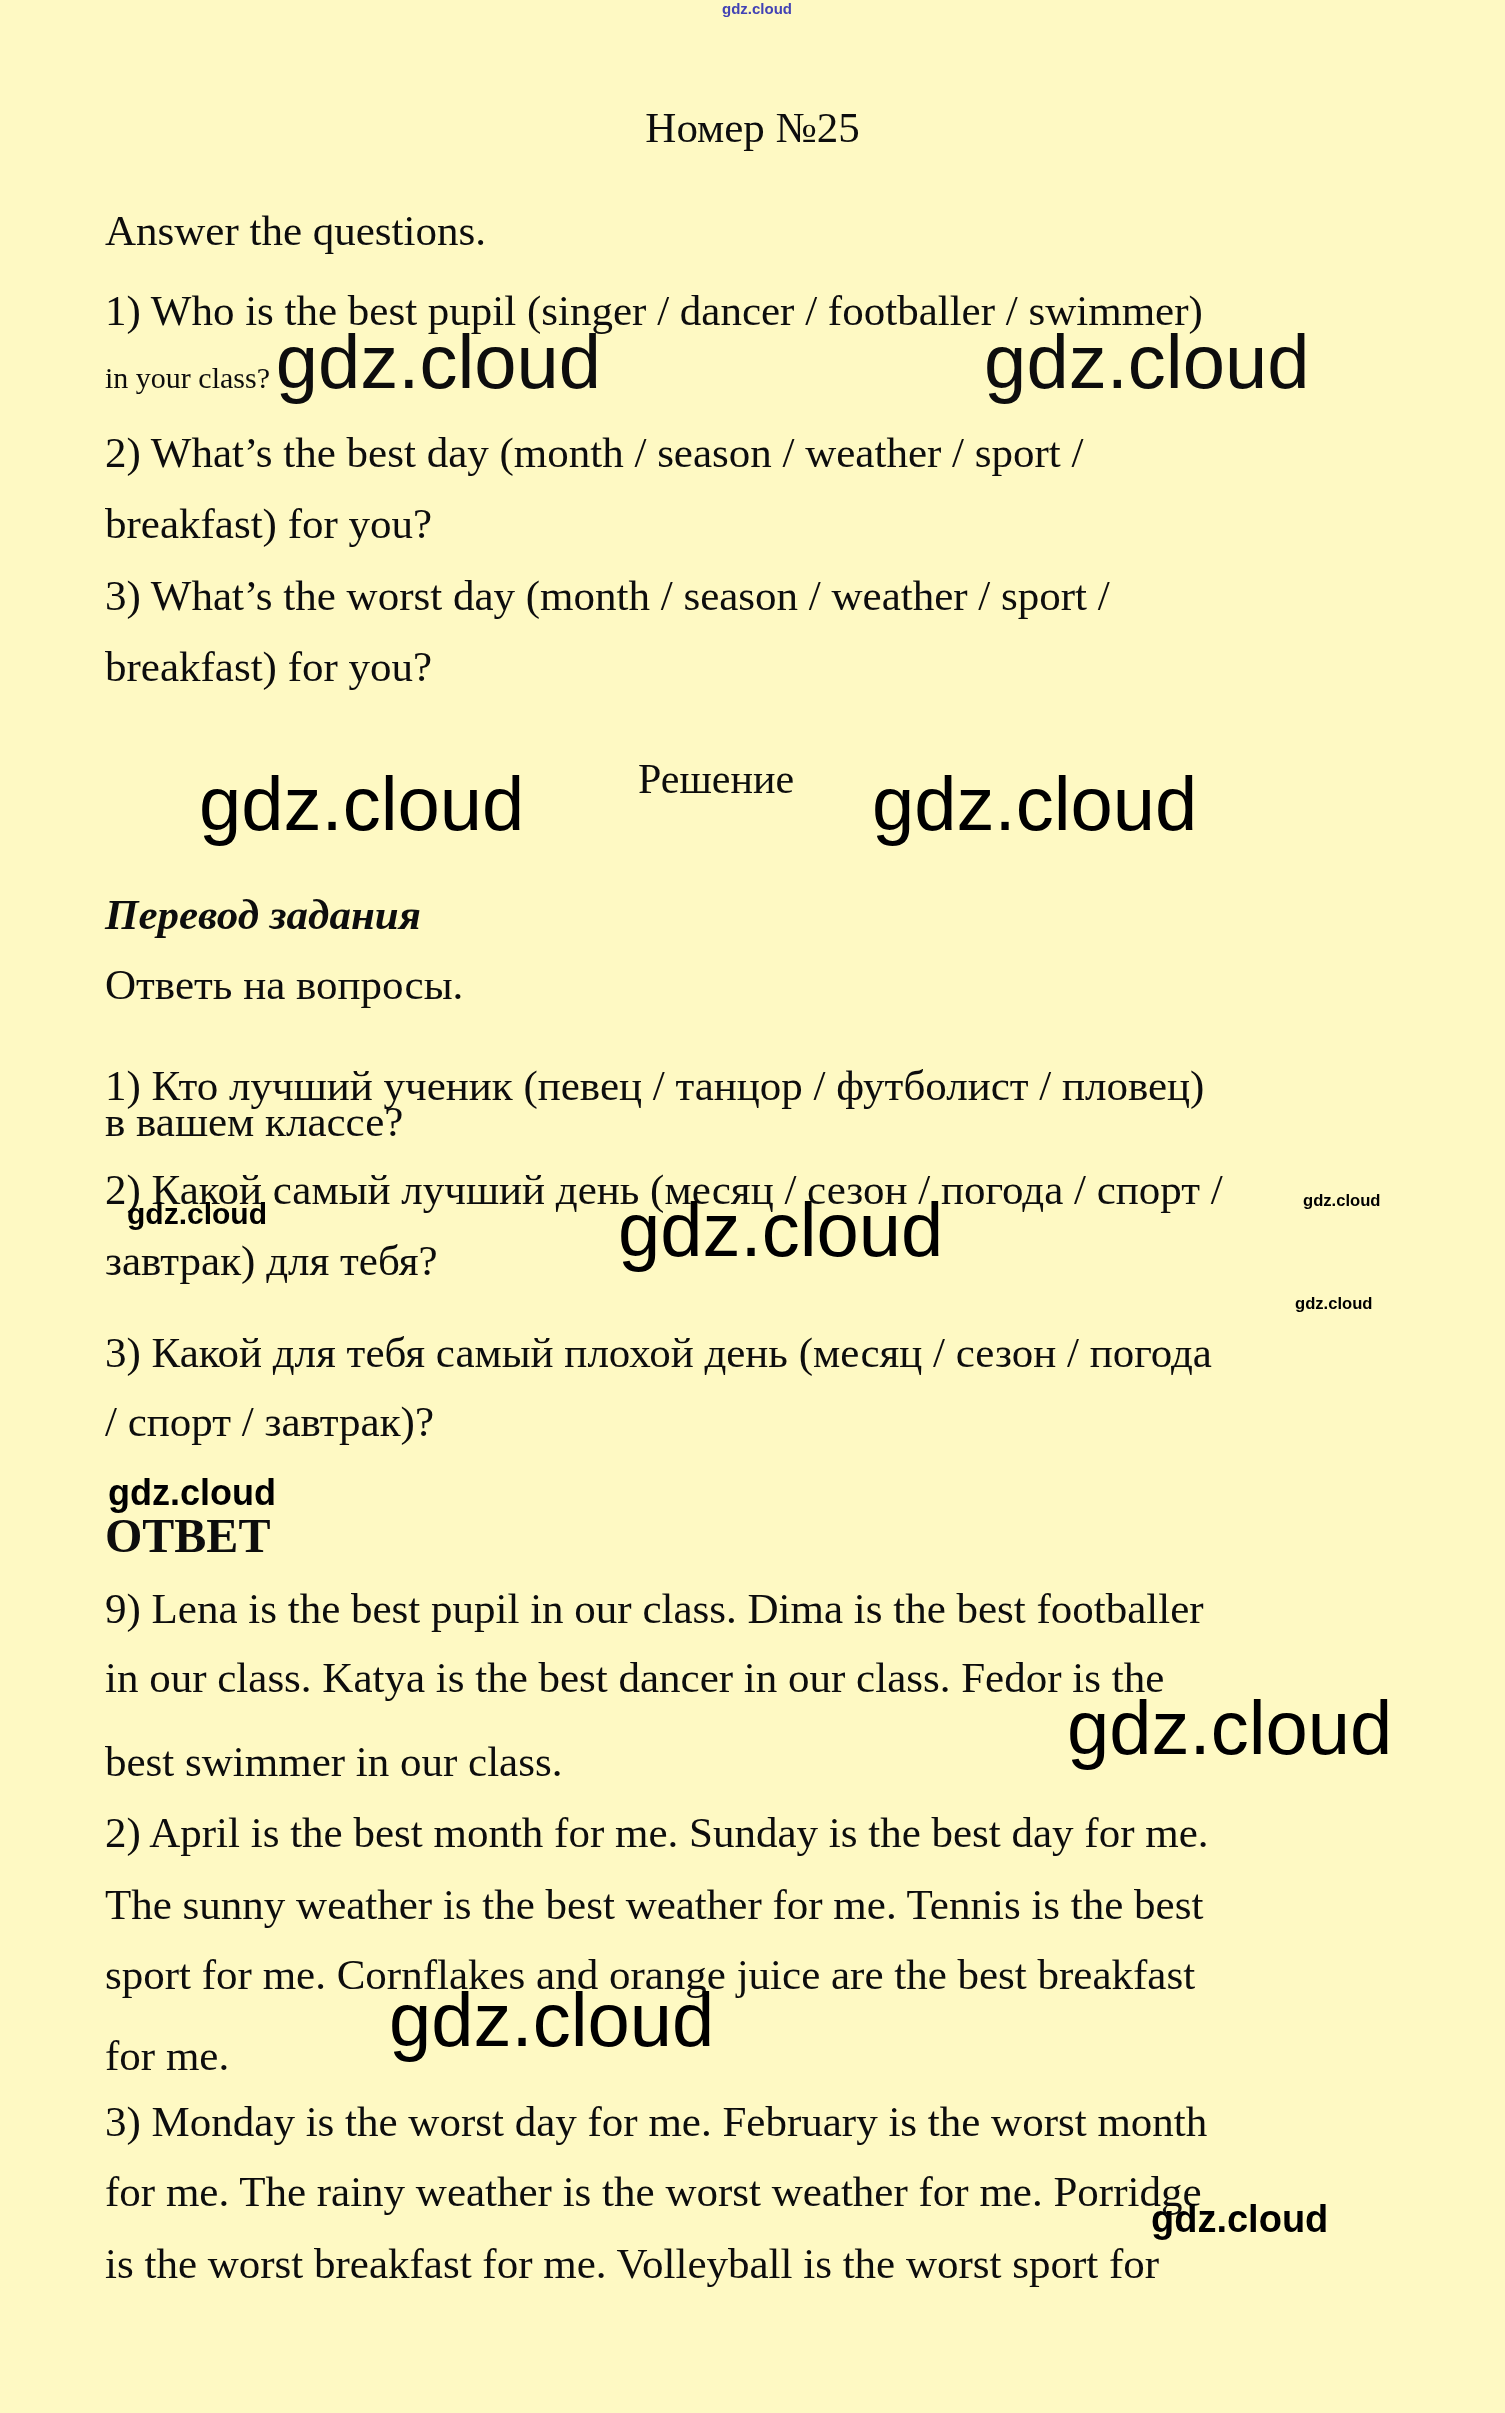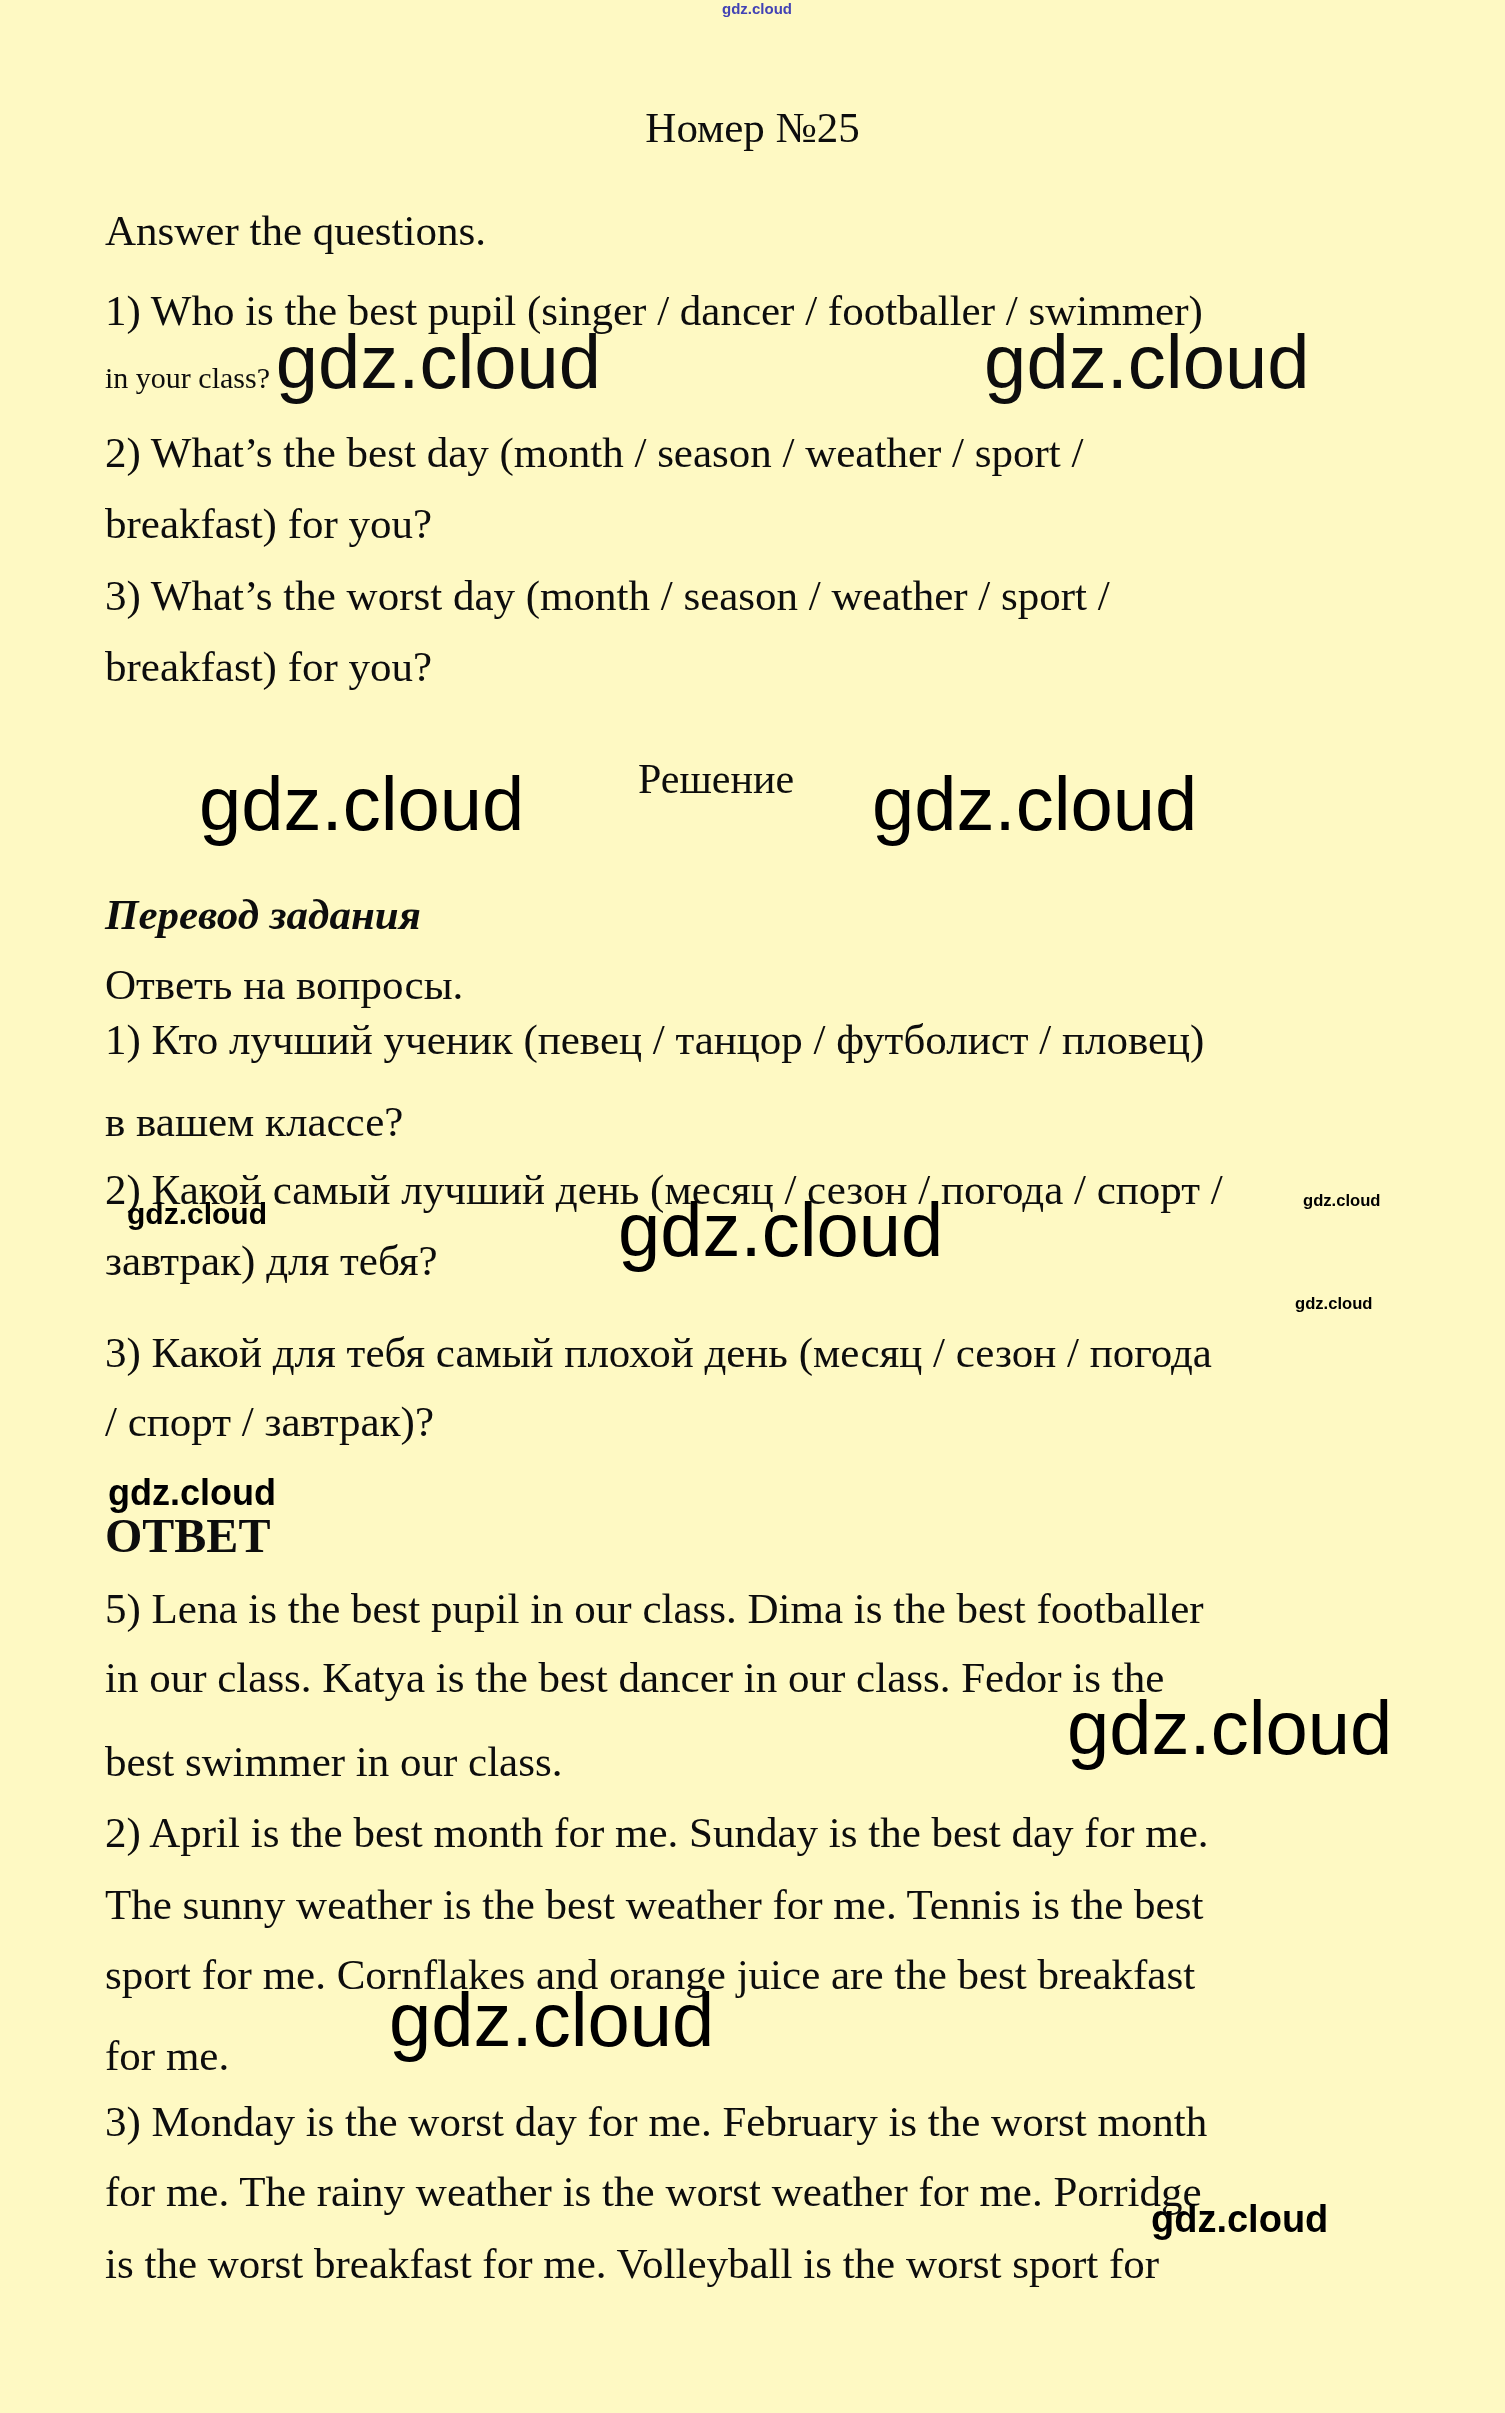--- a/index.html
+++ b/index.html
@@ -86,37 +86,37 @@
   <div class="t" style="top:502px;">breakfast) for you?</div>
   <div class="t" style="top:574px;">3) What’s the worst day (month / season / weather / sport /</div>
   <div class="t" style="top:645px;">breakfast) for you?</div>
 
   <div class="wm wm-xl" style="left:199px;top:766px;">gdz.cloud</div>
   <div class="sol-label" style="left:638px;top:758px;">Решение</div>
   <div class="wm wm-xl" style="left:872px;top:766px;">gdz.cloud</div>
 
   <div class="t bolditalic" style="top:893px;">Перевод задания</div>
   <div class="t" style="top:963px;">Ответь на вопросы.</div>
-  <div class="t" style="top:1018px;">1) Кто лучший ученик (певец / танцор / футболист / пловец)</div>
+  <div class="t" style="top:1064px;">1) Кто лучший ученик (певец / танцор / футболист / пловец)</div>
   <div class="t" style="top:1100px;">в вашем классе?</div>
   <div class="t" style="top:1168px;">2) Какой самый лучший день (месяц / сезон / погода / спорт /</div>
 
   <div class="wm wm-sm" style="left:127px;top:1199px;">gdz.cloud</div>
   <div class="t" style="top:1239px;">завтрак) для тебя?</div>
   <div class="wm wm-xl" style="left:618px;top:1192px;">gdz.cloud</div>
   <div class="wm wm-xs" style="left:1303px;top:1193px;">gdz.cloud</div>
 
   <div class="wm wm-xs" style="left:1295px;top:1296px;">gdz.cloud</div>
   <div class="t" style="top:1331px;">3) Какой для тебя самый плохой день (месяц / сезон / погода</div>
   <div class="t" style="top:1400px;">/ спорт / завтрак)?</div>
 
   <div class="wm wm-md" style="left:108px;top:1475px;">gdz.cloud</div>
   <div class="t ans-head" style="top:1512px;">ОТВЕТ</div>
 
-  <div class="t" style="top:1587px;">5) Lena is the best pupil in our class. Dima is the best footballer</div>
+  <div class="t" style="top:1587px;">9) Lena is the best pupil in our class. Dima is the best footballer</div>
   <div class="t" style="top:1656px;">in our class. Katya is the best dancer in our class. Fedor is the</div>
   <div class="wm wm-xl" style="left:1067px;top:1690px;">gdz.cloud</div>
   <div class="t" style="top:1740px;">best swimmer in our class.</div>
   <div class="t" style="top:1811px;">2) April is the best month for me. Sunday is the best day for me.</div>
   <div class="t" style="top:1953px;">sport for me. Cornflakes and orange juice are the best breakfast</div>
   <div class="t" style="top:1883px;">The sunny weather is the best weather for me. Tennis is the best</div>
   <div class="wm wm-xl" style="left:389px;top:1982px;">gdz.cloud</div>
   <div class="t" style="top:2034px;">for me.</div>
   <div class="t" style="top:2100px;">3) Monday is the worst day for me. February is the worst month</div>
   <div class="t" style="top:2170px;">for me. The rainy weather is the worst weather for me. Porridge</div>

